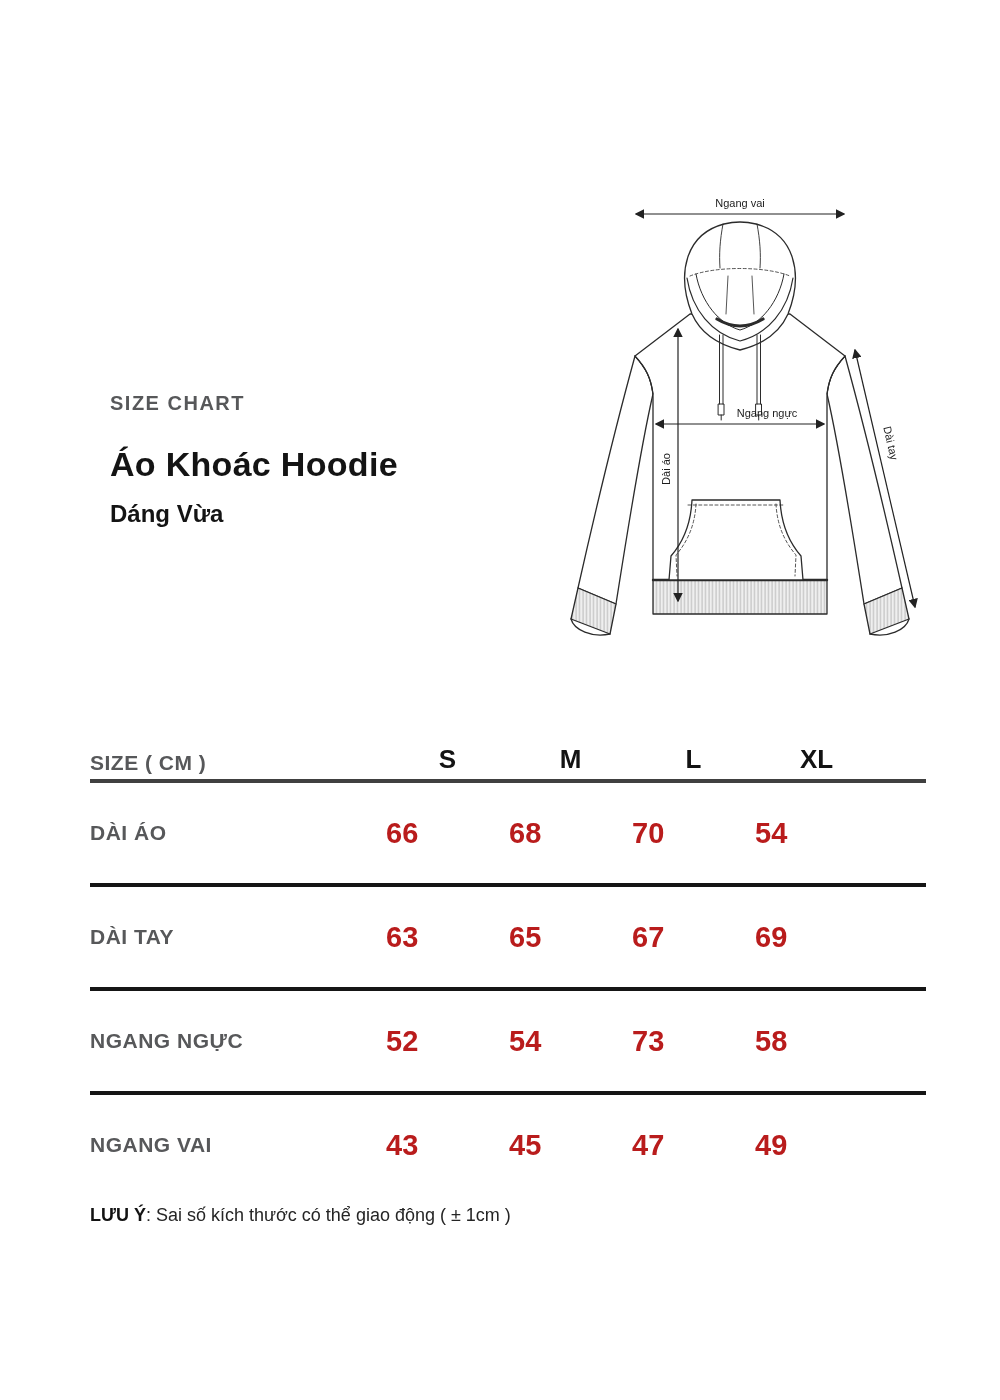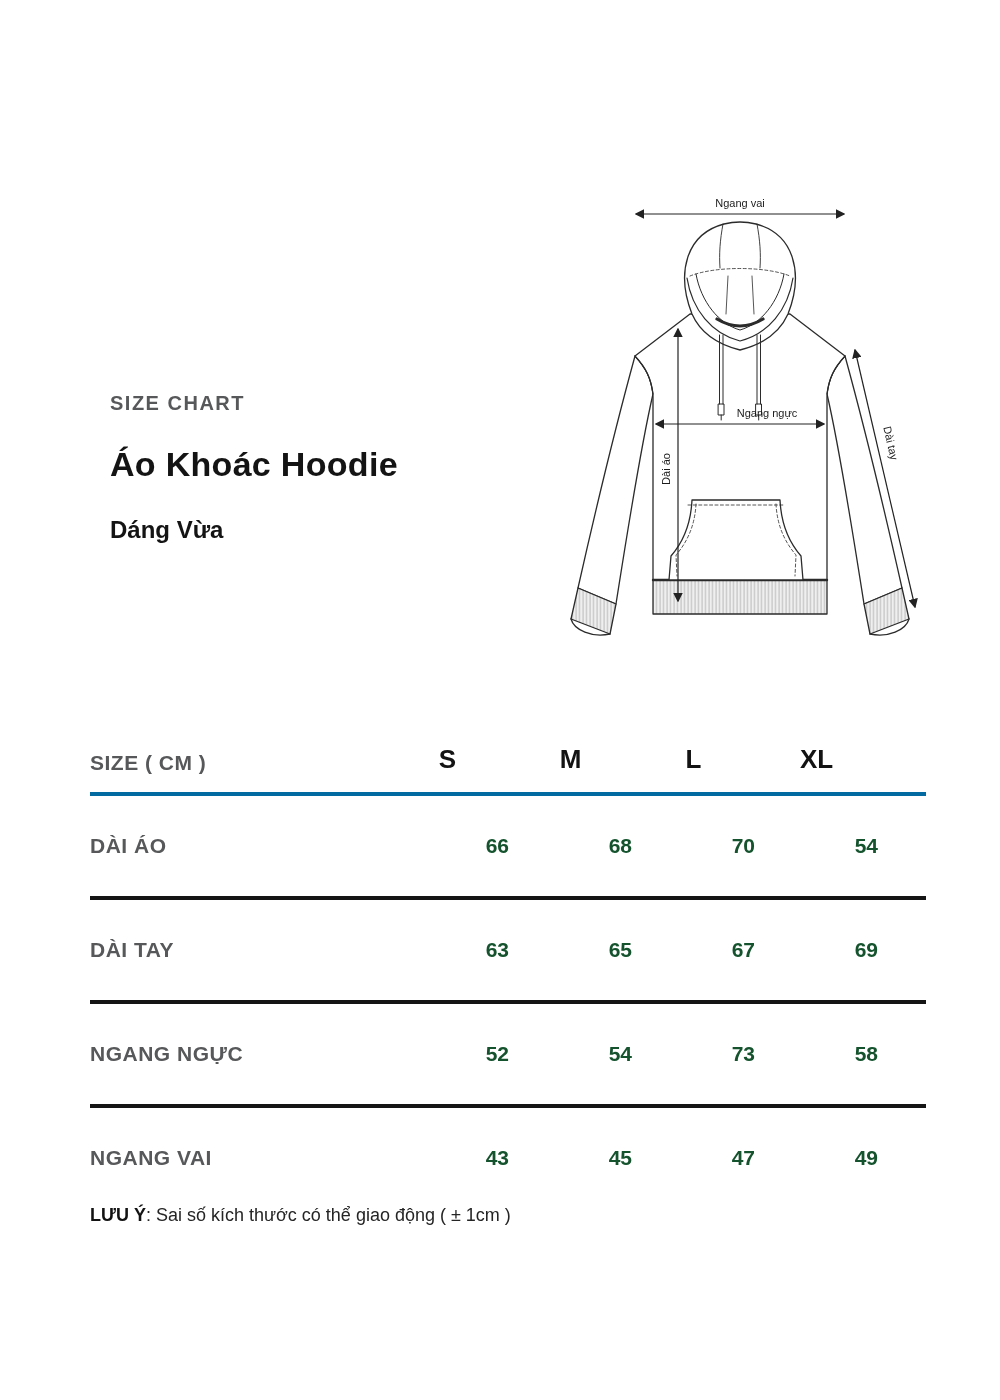--- a/index.html
+++ b/index.html
@@ -3,37 +3,37 @@
 <meta charset="utf-8">
 <style>
   html,body{margin:0;padding:0;background:#ffffff;}
   .page{position:relative;width:1000px;height:1400px;background:#ffffff;
         font-family:"Liberation Sans",sans-serif;overflow:hidden;}
 
   
   .hdr{position:absolute;left:110px;top:392px;width:394px;text-align:left;}
   .eyebrow{font-size:20px;font-weight:bold;letter-spacing:1.5px;color:#57585a;}
   .title{font-size:34px;font-weight:bold;color:#141414;margin-top:30px;letter-spacing:.3px;}
-  .subtitle{font-size:24px;font-weight:bold;color:#141414;margin-top:32px;}
+  .subtitle{font-size:24px;font-weight:bold;color:#141414;margin-top:16px;}
 
   
   .diagram{position:absolute;left:540px;top:178px;width:420px;height:480px;}
   .diagram svg{display:block;width:100%;height:100%;}
   .dim-label{font-family:"Liberation Sans",sans-serif;font-size:11px;fill:#1c1c1c;}
 
   
   .table{position:absolute;left:90px;top:725px;width:836px;}
   .thead,.trow{display:grid;grid-template-columns:296px repeat(4,123px);}
-  .thead{align-items:end;height:50px;border-bottom:4px solid #0369a1;padding-bottom:17px;}
+  .thead{align-items:end;height:50px;border-bottom:4px solid #404040;padding-bottom:4px;}
   .sizecol{font-size:21px;font-weight:bold;color:#57585a;letter-spacing:.5px;}
   .colhead{font-size:26px;font-weight:bold;color:#131313;text-align:center;}
   .trow{align-items:center;height:100px;border-bottom:4px solid #151515;}
   .trow.last{border-bottom:none;}
   .rlabel{font-size:21px;font-weight:bold;color:#57585a;letter-spacing:.5px;}
-  .val{font-size:21px;font-weight:bold;color:#14532d;text-align:right;}
+  .val{font-size:29px;font-weight:bold;color:#b91c1c;text-align:left;}
 
   
   .note{position:absolute;left:90px;top:1205px;font-size:18px;color:#252525;}
   .note .nlabel{font-weight:bold;color:#121212;}
 </style>
 </head>
 <body>
 
 <div class="page">
 

